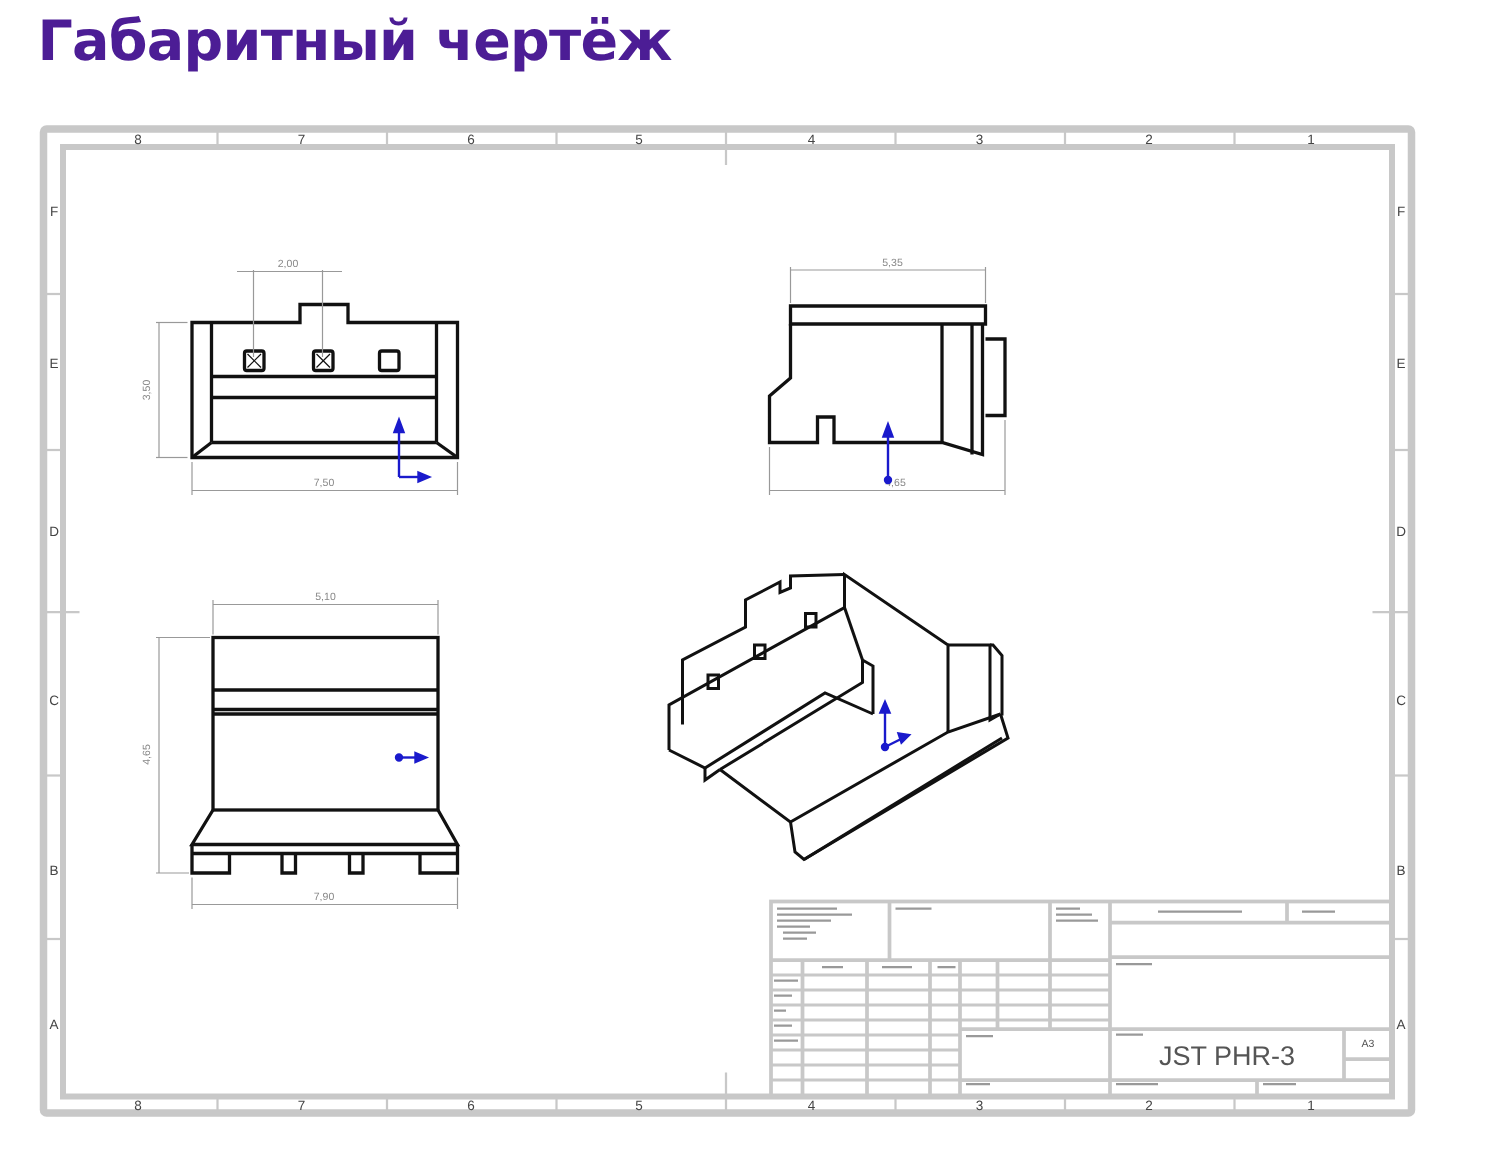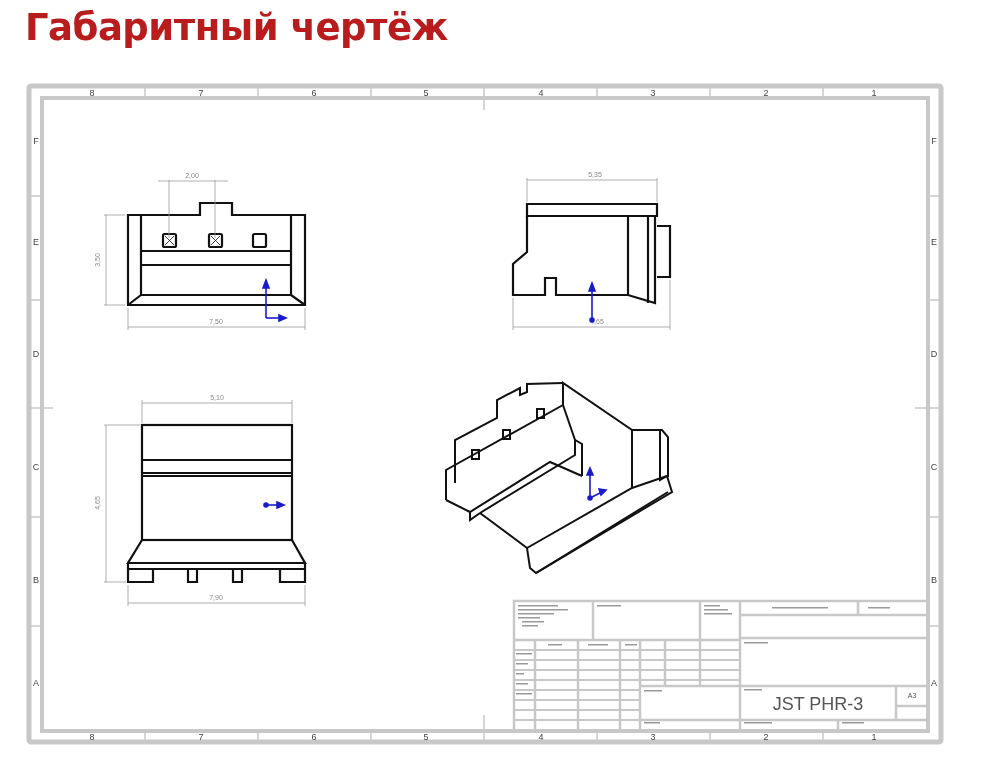--- a/index.html
+++ b/index.html
@@ -1,19 +1,19 @@
 <!DOCTYPE html>
 <html><head>
 <meta charset="utf-8">
 <style>
   html, body { margin: 0; padding: 0; background: #ffffff; }
   body { width: 1000px; height: 781px; position: relative; overflow: hidden; font-family: "Liberation Sans", sans-serif; }
   .page-title {
     position: absolute; left: 25px; top: 2px;
-    font-family: "DejaVu Sans", sans-serif; font-weight: bold; font-size: 37px; color: #b91c1c;
+    font-family: "DejaVu Sans", sans-serif; font-weight: bold; font-size: 37px; color: #4c1d95;
     letter-spacing: -0.5px; line-height: 52px;
   }
   .sheet { position: absolute; left: 0; top: 0; width: 1000px; height: 781px; }
   svg text { font-family: "Liberation Sans", sans-serif; }
   .zone-label { font-size: 9px; fill: #444; text-anchor: middle; }
   .dim-text { font-size: 7px; fill: #888; text-anchor: middle; }
   .tb-name { font-size: 18px; fill: #555; text-anchor: middle; }
   .tb-size { font-size: 7px; fill: #555; text-anchor: middle; }
 </style>
 </head>

